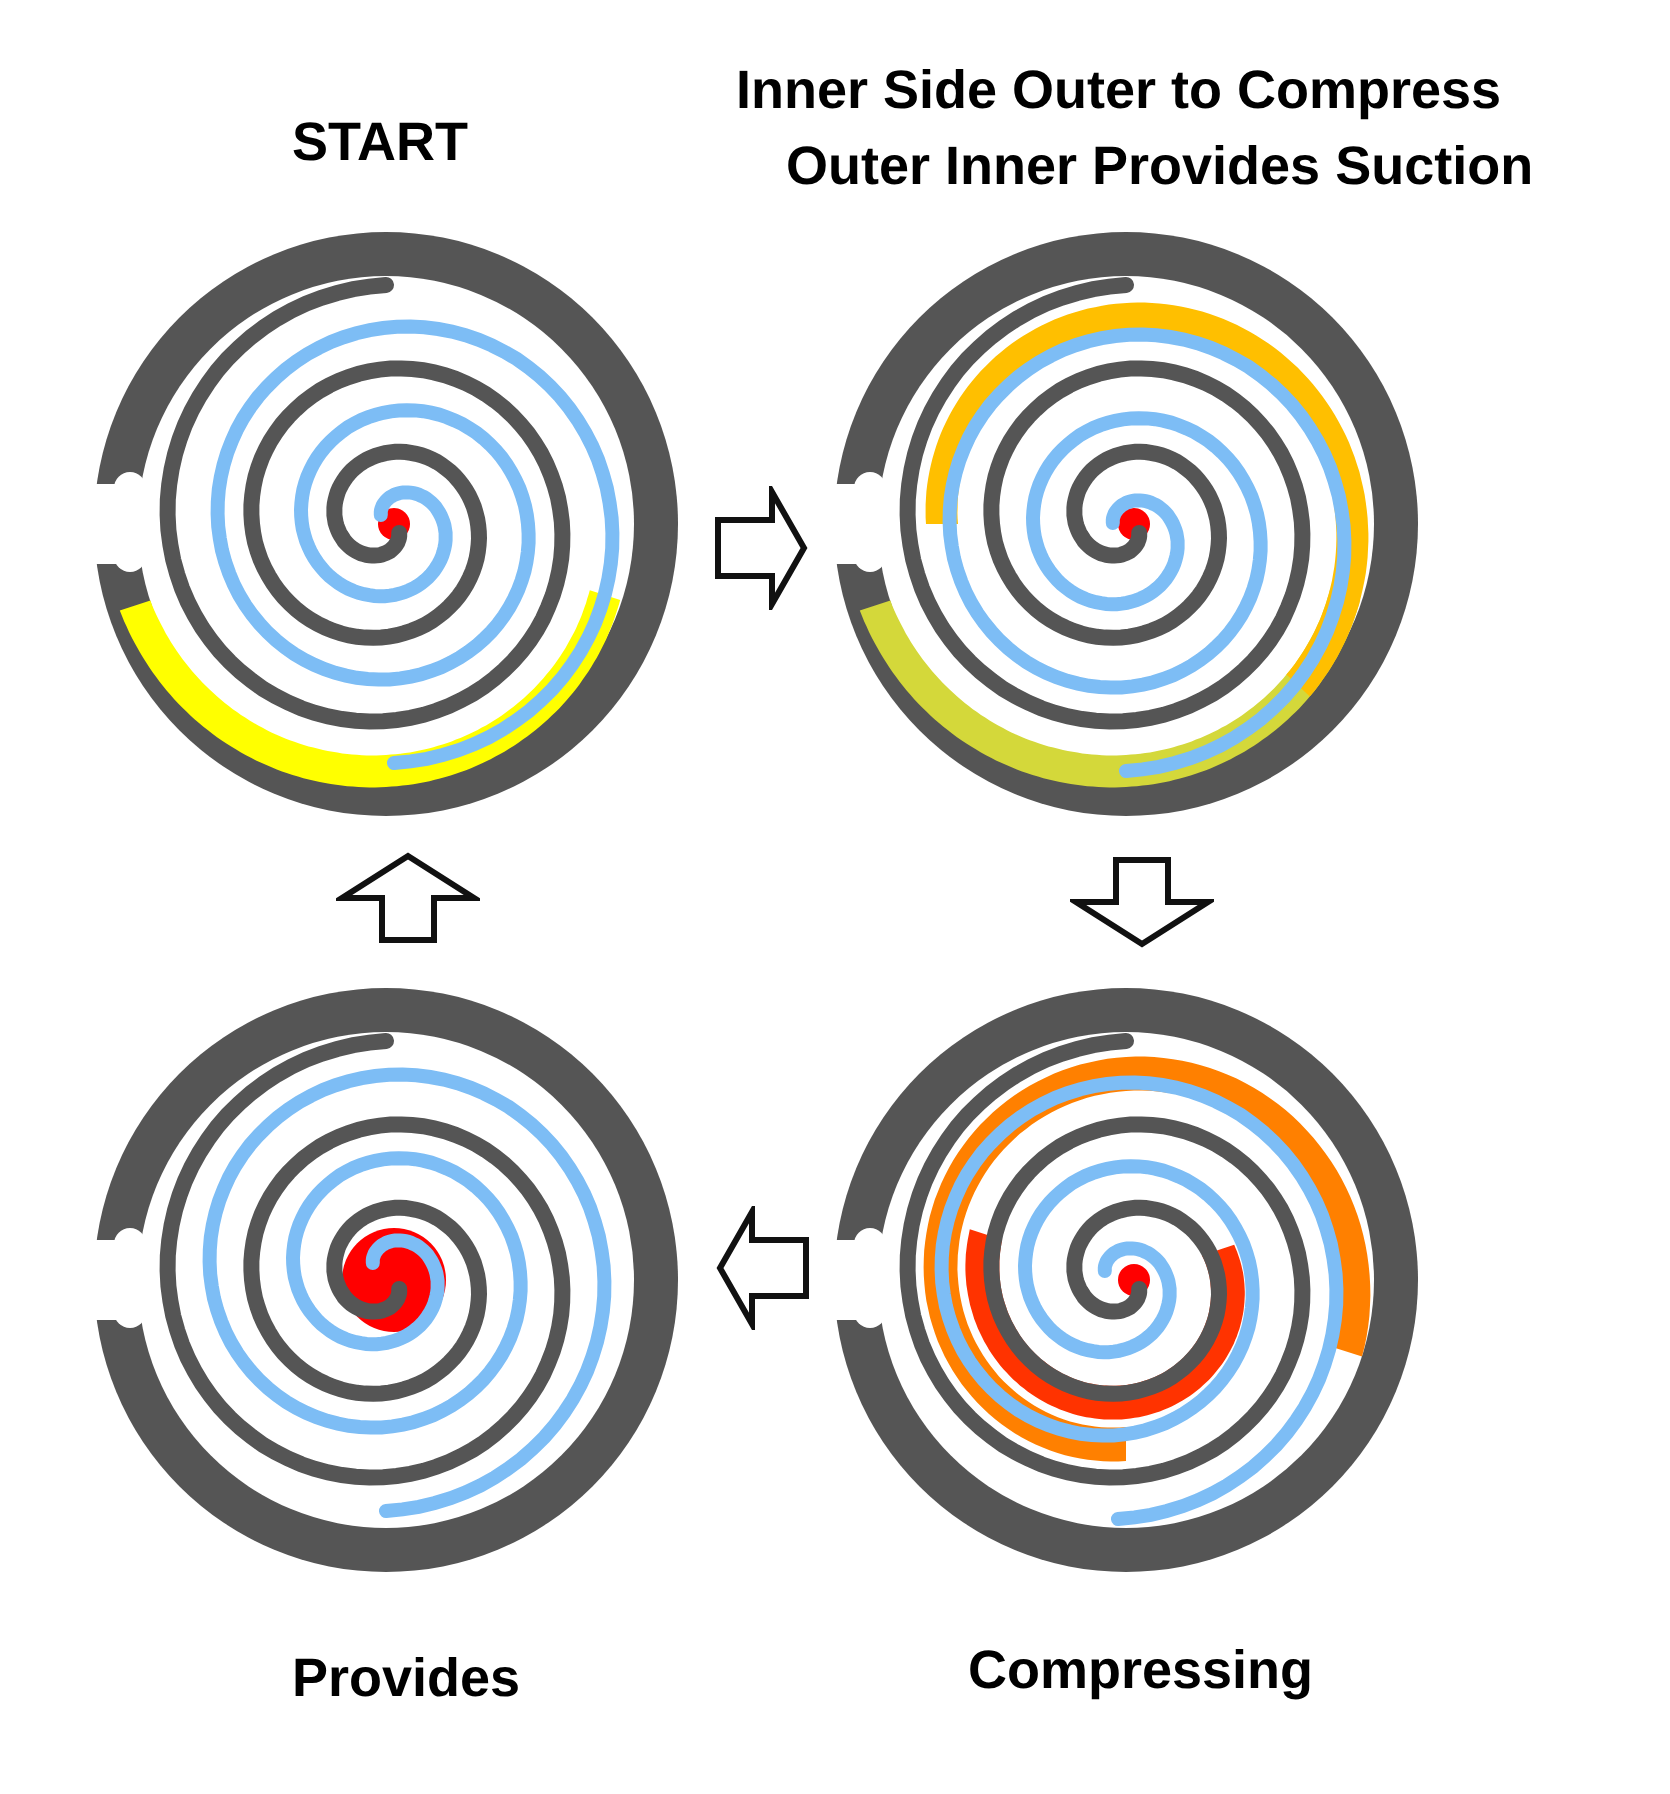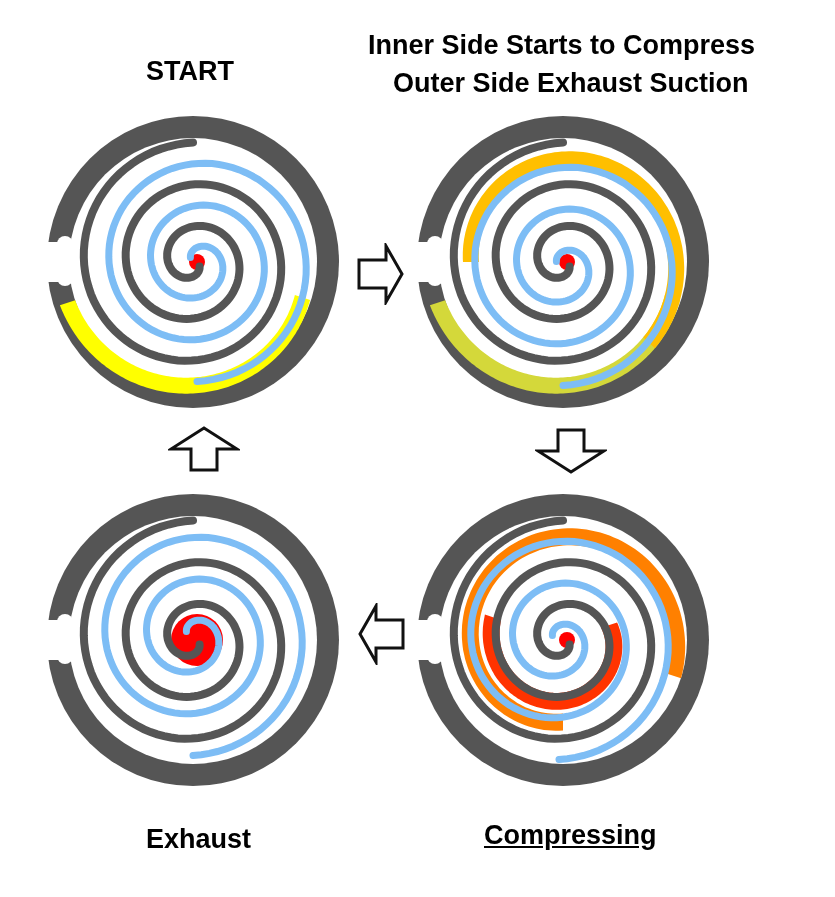--- a/index.html
+++ b/index.html
@@ -3,39 +3,39 @@
 <meta charset="utf-8">
 <style>
   html, body { margin:0; padding:0; background:#ffffff; }
   body { width:835px; height:897px; position:relative; overflow:hidden;
          font-family:"Liberation Sans", "DejaVu Sans", sans-serif; }
   .label { position:absolute; font-weight:bold; color:#000; font-size:27px; white-space:nowrap; }
   #lbl-start { left:146px; top:56px; }
   #lbl-inner { left:368px; top:30px; }
   #lbl-outer { left:393px; top:68px; }
   #lbl-exhaust { left:146px; top:824px; }
-  #lbl-compressing { left:484px; top:820px;text-decoration:underline; }
+  #lbl-compressing { left:484px; top:820px; }
   svg.stage { position:absolute; width:300px; height:300px; }
   #stage-start { left:43px; top:112px; }
   #stage-suction { left:413px; top:112px; }
   #stage-compressing { left:413px; top:490px; }
   #stage-exhaust { left:43px; top:490px; }
   svg.arrow { position:absolute; }
   #arrow-right { left:356px; top:243px; width:50px; height:62px; }
   #arrow-down { left:535px; top:427px; width:72px; height:48px; }
   #arrow-left { left:356px; top:603px; width:50px; height:62px; }
   #arrow-up { left:168px; top:425px; width:72px; height:48px; }
 </style>
 </head>
 <body>
 
 <div class="label" id="lbl-start">START</div>
-<div class="label" id="lbl-inner">Inner Side Starts to Compress</div>
-<div class="label" id="lbl-outer">Outer Side Exhaust Suction</div>
-<div class="label" id="lbl-exhaust">Exhaust</div>
+<div class="label" id="lbl-inner">Inner Side Outer to Compress</div>
+<div class="label" id="lbl-outer">Outer Inner Provides Suction</div>
+<div class="label" id="lbl-exhaust">Provides</div>
 <div class="label" id="lbl-compressing">Compressing</div>
 
 <svg class="stage" id="stage-start" viewBox="0 0 300 300">
     <circle cx="150" cy="150" r="146" fill="#555555"></circle>
     <circle cx="150" cy="150" r="124" fill="#ffffff"></circle>
     <path d="M251.9,183.1L251.3,185.3L250.6,187.4L250.0,189.6L249.2,191.7L248.5,193.8L247.7,196.0L246.8,198.1L245.9,200.1L245.0,202.2L244.0,204.2L242.9,206.3L241.8,208.3L240.7,210.3L239.6,212.2L238.3,214.2L237.1,216.1L235.8,218.0L234.5,219.9L233.1,221.7L231.7,223.5L230.2,225.3L228.7,227.1L227.2,228.8L225.6,230.5L224.0,232.2L222.4,233.8L220.7,235.4L219.0,237.0L217.2,238.5L215.4,240.0L213.6,241.5L211.7,242.9L209.9,244.3L207.9,245.7L206.0,247.0L204.0,248.3L202.0,249.5L200.0,250.7L197.9,251.8L195.8,253.0L193.7,254.0L191.6,255.0L189.4,256.0L187.2,257.0L185.0,257.8L182.8,258.7L180.6,259.5L178.3,260.2L176.0,260.9L173.7,261.6L171.4,262.2L169.1,262.8L166.7,263.3L164.4,263.8L162.0,264.2L159.6,264.5L157.2,264.9L154.8,265.1L152.4,265.3L150.0,265.5L147.6,265.6L145.2,265.7L142.7,265.7L140.3,265.7L137.9,265.6L135.4,265.4L133.0,265.2L130.6,265.0L128.1,264.7L125.7,264.3L123.3,263.9L120.9,263.5L118.5,263.0L116.1,262.4L113.7,261.8L111.3,261.2L108.9,260.5L106.6,259.7L104.2,258.9L101.9,258.1L99.6,257.2L97.3,256.2L95.0,255.2L92.7,254.2L90.5,253.1L88.3,251.9L86.1,250.7L83.9,249.5L81.8,248.2L79.6,246.8L77.5,245.5L75.5,244.0L73.4,242.6L71.4,241.0L69.4,239.5L67.5,237.9L65.6,236.2L63.7,234.5L61.8,232.8L60.0,231.0L58.2,229.2L56.5,227.4L54.8,225.5L53.1,223.6L51.5,221.6L49.9,219.6L48.3,217.6L46.8,215.5L45.3,213.4L43.9,211.3L42.5,209.1L41.2,206.9L39.9,204.7L38.7,202.4L37.5,200.1L36.3,197.8L35.2,195.5L34.1,193.1L33.1,190.7L32.2,188.3L16.9,193.2L18.0,196.0L19.1,198.7L20.3,201.3L21.5,204.0L22.8,206.6L24.2,209.2L25.6,211.8L27.0,214.3L28.5,216.8L30.1,219.3L31.7,221.7L33.3,224.1L35.0,226.4L36.7,228.7L38.5,231.0L40.3,233.2L42.2,235.4L44.1,237.6L46.1,239.7L48.1,241.7L50.2,243.8L52.2,245.7L54.4,247.7L56.5,249.5L58.7,251.4L61.0,253.1L63.2,254.9L65.5,256.6L67.9,258.2L70.2,259.8L72.6,261.3L75.1,262.8L77.5,264.2L80.0,265.6L82.5,266.9L85.0,268.2L87.6,269.4L90.2,270.5L92.8,271.6L95.4,272.7L98.0,273.7L100.7,274.6L103.3,275.5L106.0,276.3L108.7,277.1L111.4,277.8L114.1,278.4L116.9,279.0L119.6,279.5L122.4,280.0L125.1,280.4L127.9,280.8L130.6,281.1L133.4,281.3L136.2,281.5L138.9,281.6L141.7,281.7L144.5,281.7L147.2,281.6L150.0,281.5L152.8,281.3L155.5,281.1L158.2,280.8L161.0,280.5L163.7,280.1L166.4,279.6L169.1,279.1L171.7,278.6L174.4,277.9L177.0,277.3L179.7,276.5L182.3,275.7L184.9,274.9L187.4,274.0L190.0,273.1L192.5,272.1L195.0,271.0L197.5,269.9L199.9,268.8L202.3,267.6L204.7,266.3L207.1,265.0L209.4,263.7L211.7,262.3L214.0,260.9L216.2,259.4L218.4,257.8L220.6,256.3L222.7,254.6L224.8,253.0L226.9,251.3L228.9,249.5L230.9,247.8L232.8,245.9L234.7,244.1L236.6,242.2L238.4,240.3L240.2,238.3L241.9,236.3L243.6,234.2L245.2,232.2L246.8,230.1L248.3,227.9L249.8,225.8L251.3,223.6L252.7,221.4L254.0,219.1L255.4,216.9L256.6,214.6L257.8,212.2L259.0,209.9L260.1,207.6L261.1,205.2L262.1,202.8L263.1,200.4L264.0,197.9L264.8,195.5L265.6,193.0L266.4,190.5L267.1,188.0Z" fill="#ffff00"></path>
     <circle cx="154" cy="150" r="8" fill="#ff0000"></circle>
     <path d="M156.6,154.5L156.6,155.3L156.6,156.0L156.5,156.8L156.3,157.6L156.0,158.4L155.7,159.2L155.2,160.0L154.7,160.7L154.1,161.5L153.4,162.2L152.7,162.8L151.9,163.5L150.9,164.0L150.0,164.5L148.9,164.9L147.8,165.3L146.7,165.6L145.5,165.7L144.2,165.8L143.0,165.8L141.7,165.7L140.3,165.5L139.0,165.1L137.7,164.7L136.4,164.1L135.1,163.5L133.8,162.7L132.6,161.8L131.4,160.8L130.3,159.7L129.2,158.5L128.3,157.1L127.4,155.7L126.6,154.2L125.9,152.6L125.3,151.0L124.8,149.3L124.5,147.5L124.2,145.6L124.2,143.7L124.2,141.8L124.4,139.9L124.8,137.9L125.3,136.0L125.9,134.0L126.7,132.1L127.7,130.2L128.8,128.4L130.0,126.6L131.4,124.9L132.9,123.3L134.6,121.8L136.4,120.3L138.4,119.0L140.4,117.8L142.6,116.8L144.8,115.9L147.1,115.2L149.6,114.6L152.1,114.2L154.6,113.9L157.2,113.9L159.8,114.0L162.4,114.4L165.0,114.9L167.7,115.6L170.2,116.5L172.8,117.6L175.3,118.9L177.7,120.4L180.0,122.1L182.2,123.9L184.4,126.0L186.3,128.2L188.2,130.6L189.9,133.1L191.4,135.7L192.7,138.5L193.9,141.4L194.8,144.4L195.6,147.5L196.1,150.7L196.4,153.9L196.5,157.2L196.3,160.5L195.9,163.9L195.3,167.2L194.4,170.5L193.3,173.7L191.9,176.9L190.3,180.1L188.5,183.1L186.4,186.0L184.1,188.8L181.6,191.4L178.9,193.9L176.0,196.2L173.0,198.4L169.7,200.3L166.3,202.0L162.8,203.4L159.1,204.6L155.4,205.6L151.5,206.3L147.6,206.7L143.6,206.9L139.6,206.8L135.5,206.4L131.5,205.7L127.5,204.7L123.6,203.4L119.7,201.8L115.9,200.0L112.2,197.8L108.7,195.5L105.3,192.8L102.1,189.9L99.0,186.7L96.2,183.3L93.6,179.7L91.3,175.9L89.2,172.0L87.3,167.8L85.8,163.5L84.5,159.1L83.6,154.5L83.0,149.9L82.7,145.2L82.7,140.5L83.1,135.8L83.8,131.0L84.8,126.3L86.2,121.7L87.9,117.1L90.0,112.6L92.3,108.3L95.0,104.1L98.0,100.0L101.3,96.2L104.9,92.6L108.7,89.2L112.8,86.1L117.1,83.2L121.6,80.7L126.4,78.4L131.3,76.5L136.4,74.9L141.5,73.7L146.8,72.8L152.2,72.3L157.7,72.2L163.1,72.5L168.6,73.1L174.0,74.2L179.4,75.6L184.7,77.4L189.9,79.6L194.9,82.1L199.8,85.0L204.5,88.3L209.0,91.9L213.2,95.8L217.2,100.1L220.9,104.6L224.3,109.4L227.4,114.5L230.1,119.8L232.4,125.3L234.4,131.0L236.0,136.8L237.1,142.8L237.9,148.8L238.2,155.0L238.1,161.1L237.6,167.3L236.6,173.5L235.2,179.6L233.4,185.6L231.1,191.5L228.5,197.3L225.4,202.9L221.9,208.3L218.0,213.5L213.7,218.4L209.1,223.0L204.2,227.3L198.9,231.3L193.4,234.9L187.5,238.1L181.5,241.0L175.2,243.4L168.8,245.4L162.1,246.9L155.4,248.0L148.6,248.6L141.7,248.7L134.8,248.4L127.9,247.5L121.1,246.2L114.3,244.4L107.6,242.1L101.1,239.3L94.8,236.1L88.6,232.5L82.8,228.3L77.2,223.8L71.9,218.9L66.9,213.6L62.3,207.9L58.1,201.9L54.3,195.6L50.9,189.0L48.0,182.2L45.6,175.1L43.6,167.9L42.2,160.5L41.2,153.0L40.8,145.4L40.9,137.8L41.6,130.2L42.8,122.6L44.5,115.1L46.8,107.6L49.5,100.4L52.8,93.3L56.6,86.4L60.9,79.8L65.6,73.4L70.8,67.4L76.5,61.8L82.5,56.5L88.9,51.7L95.7,47.2L102.7,43.3L110.1,39.8L117.7,36.9L125.6,34.5L133.6,32.6L141.7,31.3L150.0,30.5" fill="none" stroke="#555555" stroke-width="8" stroke-linecap="round"></path>
     <path d="M147.4,145.5L147.4,144.7L147.4,144.0L147.5,143.2L147.7,142.4L148.0,141.6L148.3,140.8L148.8,140.0L149.3,139.3L149.9,138.5L150.6,137.8L151.3,137.2L152.1,136.5L153.1,136.0L154.0,135.5L155.1,135.1L156.2,134.7L157.3,134.4L158.5,134.3L159.8,134.2L161.0,134.2L162.3,134.3L163.7,134.5L165.0,134.9L166.3,135.3L167.6,135.9L168.9,136.5L170.2,137.3L171.4,138.2L172.6,139.2L173.7,140.3L174.8,141.5L175.7,142.9L176.6,144.3L177.4,145.8L178.1,147.4L178.7,149.0L179.2,150.7L179.5,152.5L179.8,154.4L179.8,156.3L179.8,158.2L179.6,160.1L179.2,162.1L178.7,164.0L178.1,166.0L177.3,167.9L176.3,169.8L175.2,171.6L174.0,173.4L172.6,175.1L171.1,176.7L169.4,178.2L167.6,179.7L165.6,181.0L163.6,182.2L161.4,183.2L159.2,184.1L156.9,184.8L154.4,185.4L151.9,185.8L149.4,186.1L146.8,186.1L144.2,186.0L141.6,185.6L139.0,185.1L136.3,184.4L133.8,183.5L131.2,182.4L128.7,181.1L126.3,179.6L124.0,177.9L121.8,176.1L119.6,174.0L117.7,171.8L115.8,169.4L114.1,166.9L112.6,164.3L111.3,161.5L110.1,158.6L109.2,155.6L108.4,152.5L107.9,149.3L107.6,146.1L107.5,142.8L107.7,139.5L108.1,136.1L108.7,132.8L109.6,129.5L110.7,126.3L112.1,123.1L113.7,119.9L115.5,116.9L117.6,114.0L119.9,111.2L122.4,108.6L125.1,106.1L128.0,103.8L131.0,101.6L134.3,99.7L137.7,98.0L141.2,96.6L144.9,95.4L148.6,94.4L152.5,93.7L156.4,93.3L160.4,93.1L164.4,93.2L168.5,93.6L172.5,94.3L176.5,95.3L180.4,96.6L184.3,98.2L188.1,100.0L191.8,102.2L195.3,104.5L198.7,107.2L201.9,110.1L205.0,113.3L207.8,116.7L210.4,120.3L212.7,124.1L214.8,128.0L216.7,132.2L218.2,136.5L219.5,140.9L220.4,145.5L221.0,150.1L221.3,154.8L221.3,159.5L220.9,164.2L220.2,169.0L219.2,173.7L217.8,178.3L216.1,182.9L214.0,187.4L211.7,191.7L209.0,195.9L206.0,200.0L202.7,203.8L199.1,207.4L195.3,210.8L191.2,213.9L186.9,216.8L182.4,219.3L177.6,221.6L172.7,223.5L167.6,225.1L162.5,226.3L157.2,227.2L151.8,227.7L146.3,227.8L140.9,227.5L135.4,226.9L130.0,225.8L124.6,224.4L119.3,222.6L114.1,220.4L109.1,217.9L104.2,215.0L99.5,211.7L95.0,208.1L90.8,204.2L86.8,199.9L83.1,195.4L79.7,190.6L76.6,185.5L73.9,180.2L71.6,174.7L69.6,169.0L68.0,163.2L66.9,157.2L66.1,151.2L65.8,145.0L65.9,138.9L66.4,132.7L67.4,126.5L68.8,120.4L70.6,114.4L72.9,108.5L75.5,102.7L78.6,97.1L82.1,91.7L86.0,86.5L90.3,81.6L94.9,77.0L99.8,72.7L105.1,68.7L110.6,65.1L116.5,61.9L122.5,59.0L128.8,56.6L135.2,54.6L141.9,53.1L148.6,52.0L155.4,51.4L162.3,51.3L169.2,51.6L176.1,52.5L182.9,53.8L189.7,55.6L196.4,57.9L202.9,60.7L209.2,63.9L215.4,67.5L221.2,71.7L226.8,76.2L232.1,81.1L237.1,86.4L241.7,92.1L245.9,98.1L249.7,104.4L253.1,111.0L256.0,117.8L258.4,124.9L260.4,132.1L261.8,139.5L262.8,147.0L263.2,154.6L263.1,162.2L262.4,169.8L261.2,177.4L259.5,184.9L257.2,192.4L254.5,199.6L251.2,206.7L247.4,213.6L243.1,220.2L238.4,226.6L233.2,232.6L227.5,238.2L221.5,243.5L215.1,248.3L208.3,252.8L201.3,256.7L193.9,260.2L186.3,263.1L178.4,265.5L170.4,267.4L162.3,268.7L154.0,269.5" fill="none" stroke="#7dbdf5" stroke-width="7" stroke-linecap="round"></path>
     <rect x="2" y="130" width="18" height="40" fill="#ffffff"></rect>

